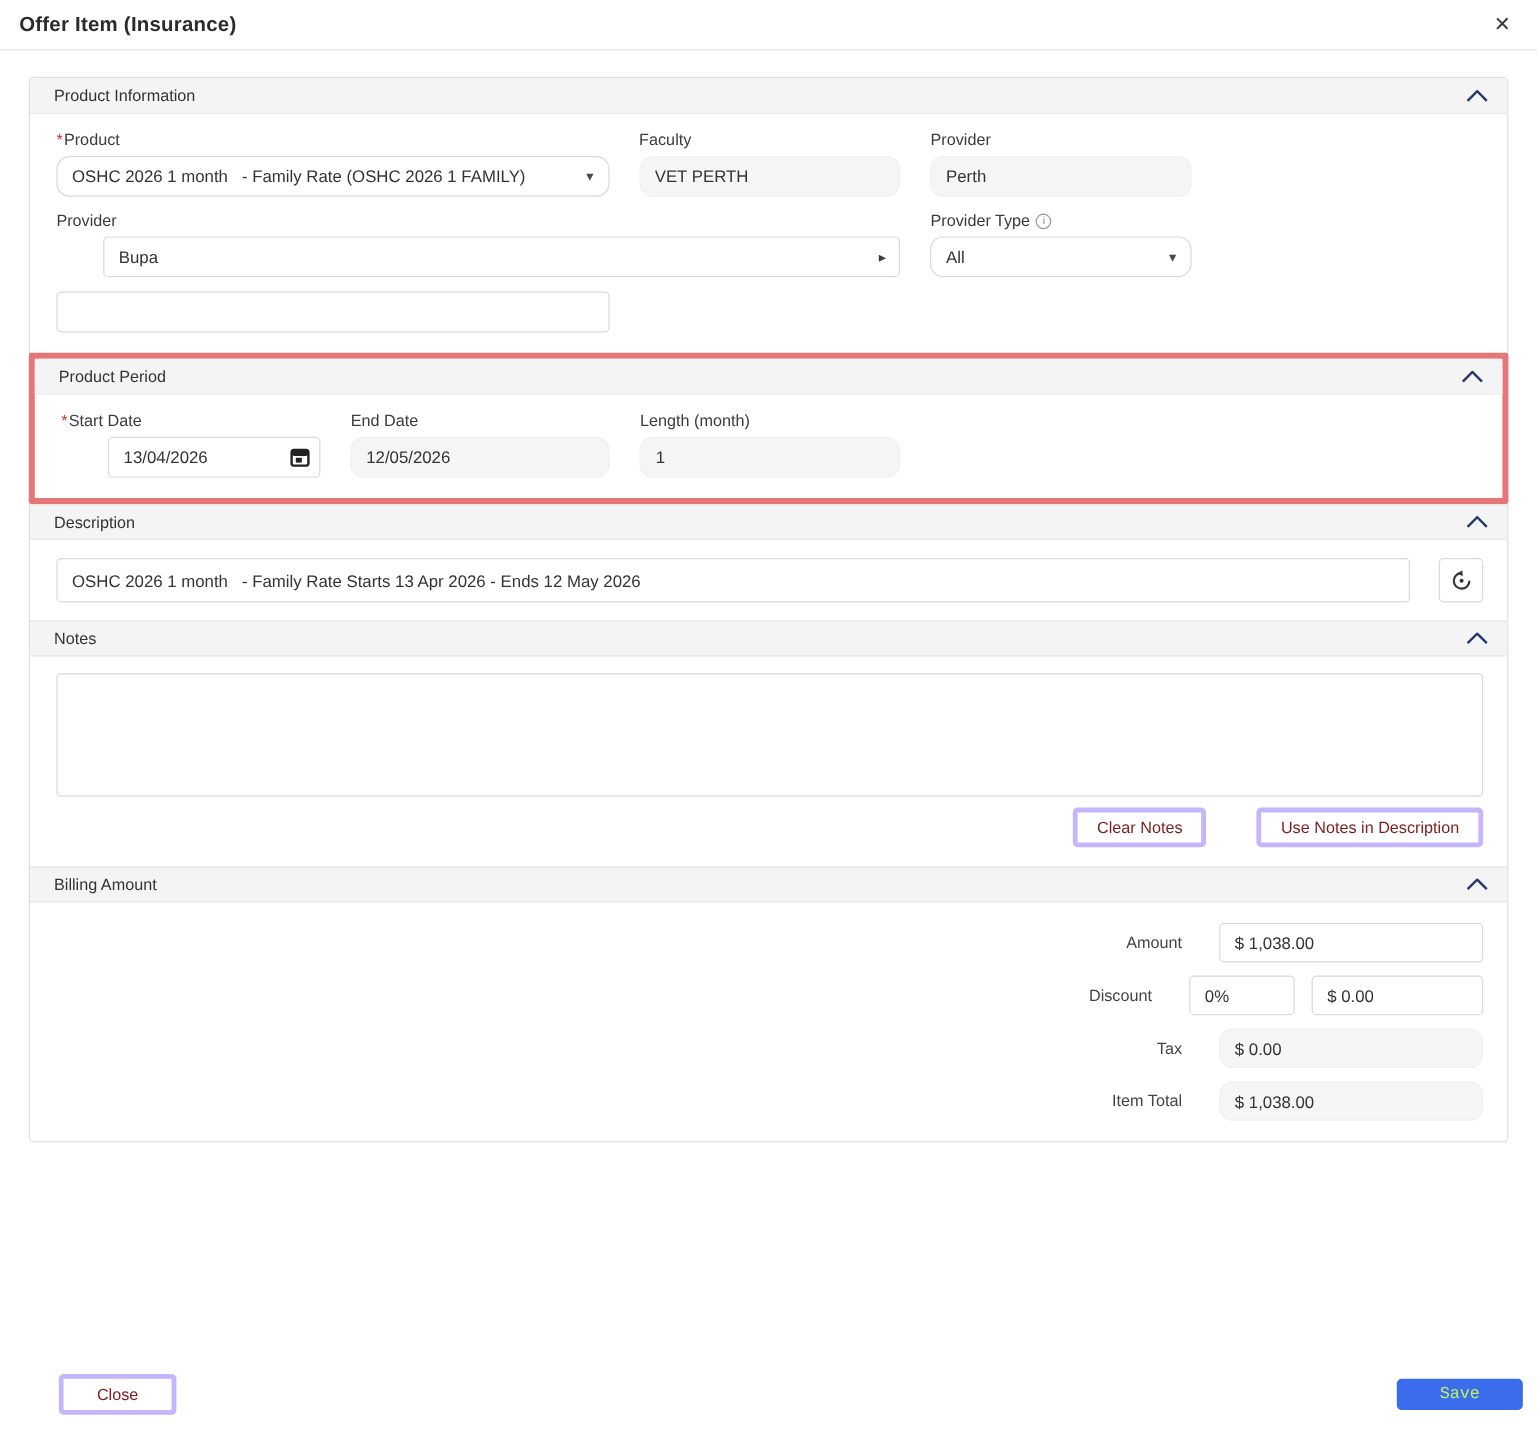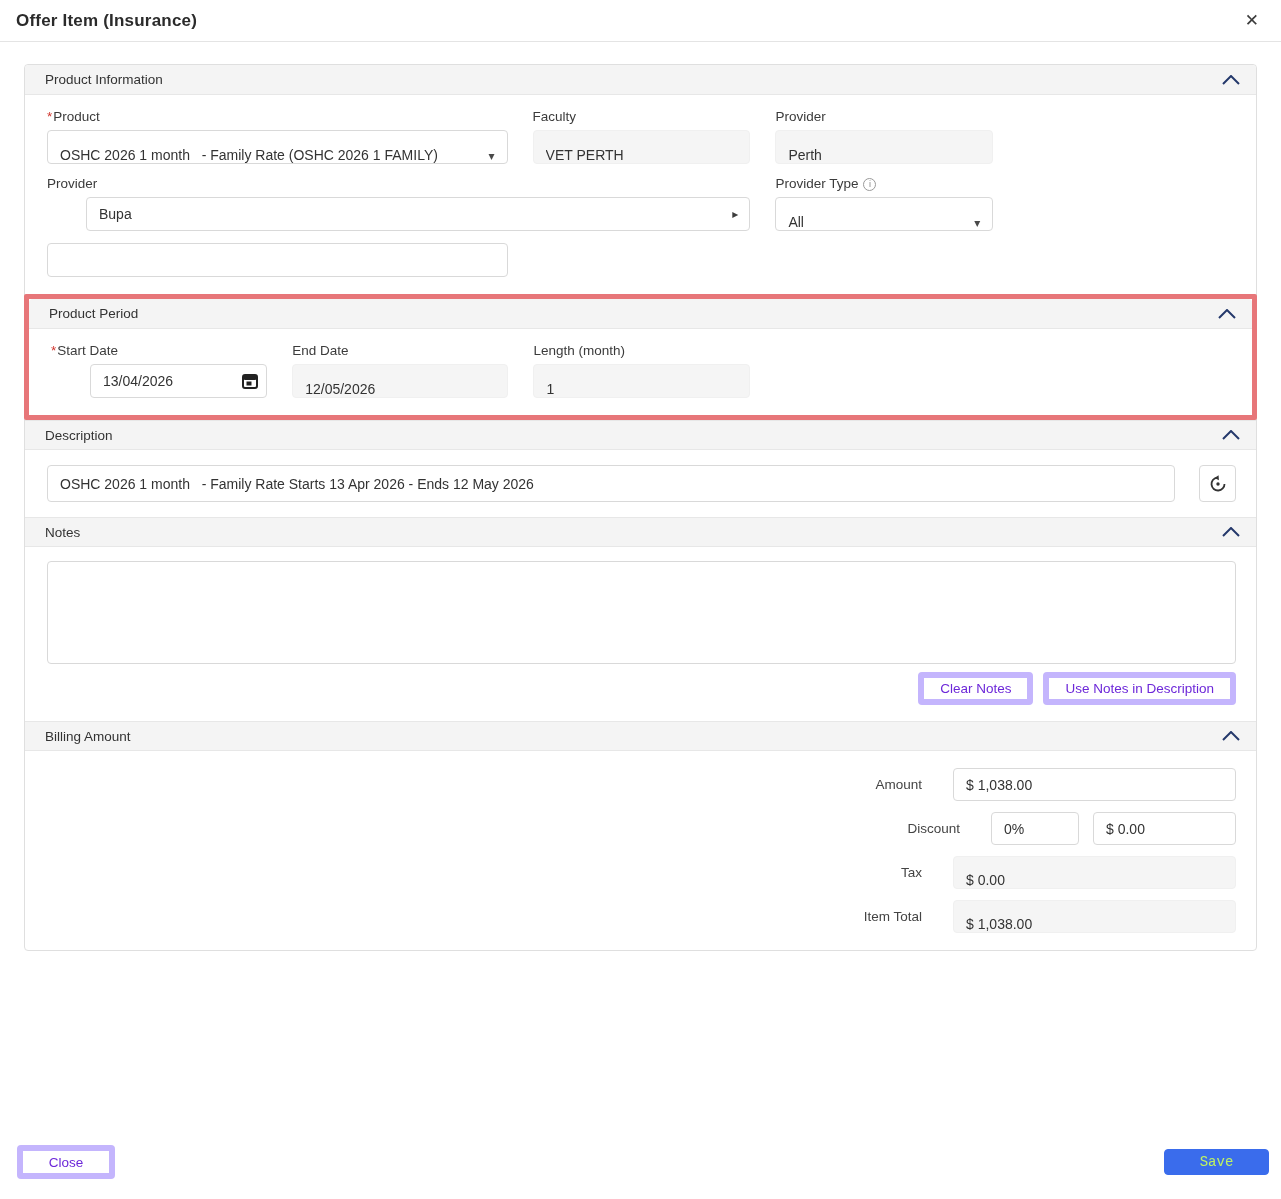--- a/index.html
+++ b/index.html
@@ -56,21 +56,21 @@
   .fld label { display: block; font-size: 13.5px; color: #3b3b3b; margin-bottom: 6px; }
   .req { color: #d0342c; margin-right: 1px; }
 
   .ctl, .inp {
     width: 100%; height: 34px;
     border: 1px solid #d9d9d9; border-radius: 4px;
     background: #fff; font-size: 14px; color: #333;
     font-family: "Liberation Sans", sans-serif;
   }
   .inp { padding: 0 12px; outline: none; }
-  .ctl { display: flex; align-items: flex-end; padding: 0 12px; }
+  .ctl { display: flex; align-items: center; padding: 0 12px; border-radius: 11px; }
   .ctl .val { white-space: pre; overflow: hidden; flex: 1; }
   .readonly { background: #f5f5f5; border-color: #f0f0f0; }
   .caret { font-size: 12px; color: #494949; margin-left: 8px; }
   .ctl-wrap { position: relative; padding-left: 39px; }
   .ctl-wrap .side-glyph {
     position: absolute; right: 12px; top: 50%; transform: translateY(-50%);
     font-size: 12px; color: #3c3c3c; pointer-events: none;
   }
   .cal-btn {
     position: absolute; right: 5px; top: 50%; transform: translateY(-50%);
@@ -104,34 +104,34 @@
   .notes-body { padding: 14px 20px 16px 22px; }
   .notes-area {
     width: 100%; height: 103px; resize: none;
     border: 1px solid #d9d9d9; border-radius: 4px;
     font-family: "Liberation Sans", sans-serif; font-size: 14px; padding: 8px 12px;
     outline: none;
   }
   .notes-btns { display: flex; justify-content: flex-end; gap: 10px; margin-top: 4px; }
   .btn {
     height: 33px; padding: 0 16px;
-    border: 6px solid #c4b5fd; border-radius: 4px;
-    background: #fff; color: #6d28d9; font-size: 13.5px;
-    font-family: "Liberation Sans", sans-serif; cursor: pointer;
+    border: 4px solid #c4b5fd; border-radius: 4px;
+    background: #fff; color: #7f1d1d; font-size: 13.5px;
+    font-family: "Liberation Sans", sans-serif; cursor: pointer; margin-left: 32px;
   }
 
   
   .billing-body { padding: 17px 20px 17px 22px; }
   .bill-row {
     display: flex; justify-content: flex-end; align-items: center;
     gap: 31px; margin-bottom: 11px;
   }
   .bill-row:last-child { margin-bottom: 0; }
   .bill-label { font-size: 13.5px; color: #444; text-align: right; }
-  .bill-ctl { width: 283px; height: 33px; }
+  .bill-ctl { width: 220px; height: 33px; }
   .bill-split { width: 245px; display: flex; gap: 14px; }
   .bill-split .inp-pct { width: 88px; height: 33px; }
   .bill-split .inp-amt { width: 143px; height: 33px; }
 
   
   .footer {
     margin-top: auto;
     display: flex; justify-content: space-between; align-items: center;
     padding: 0 12px 20px 17px;
   }

